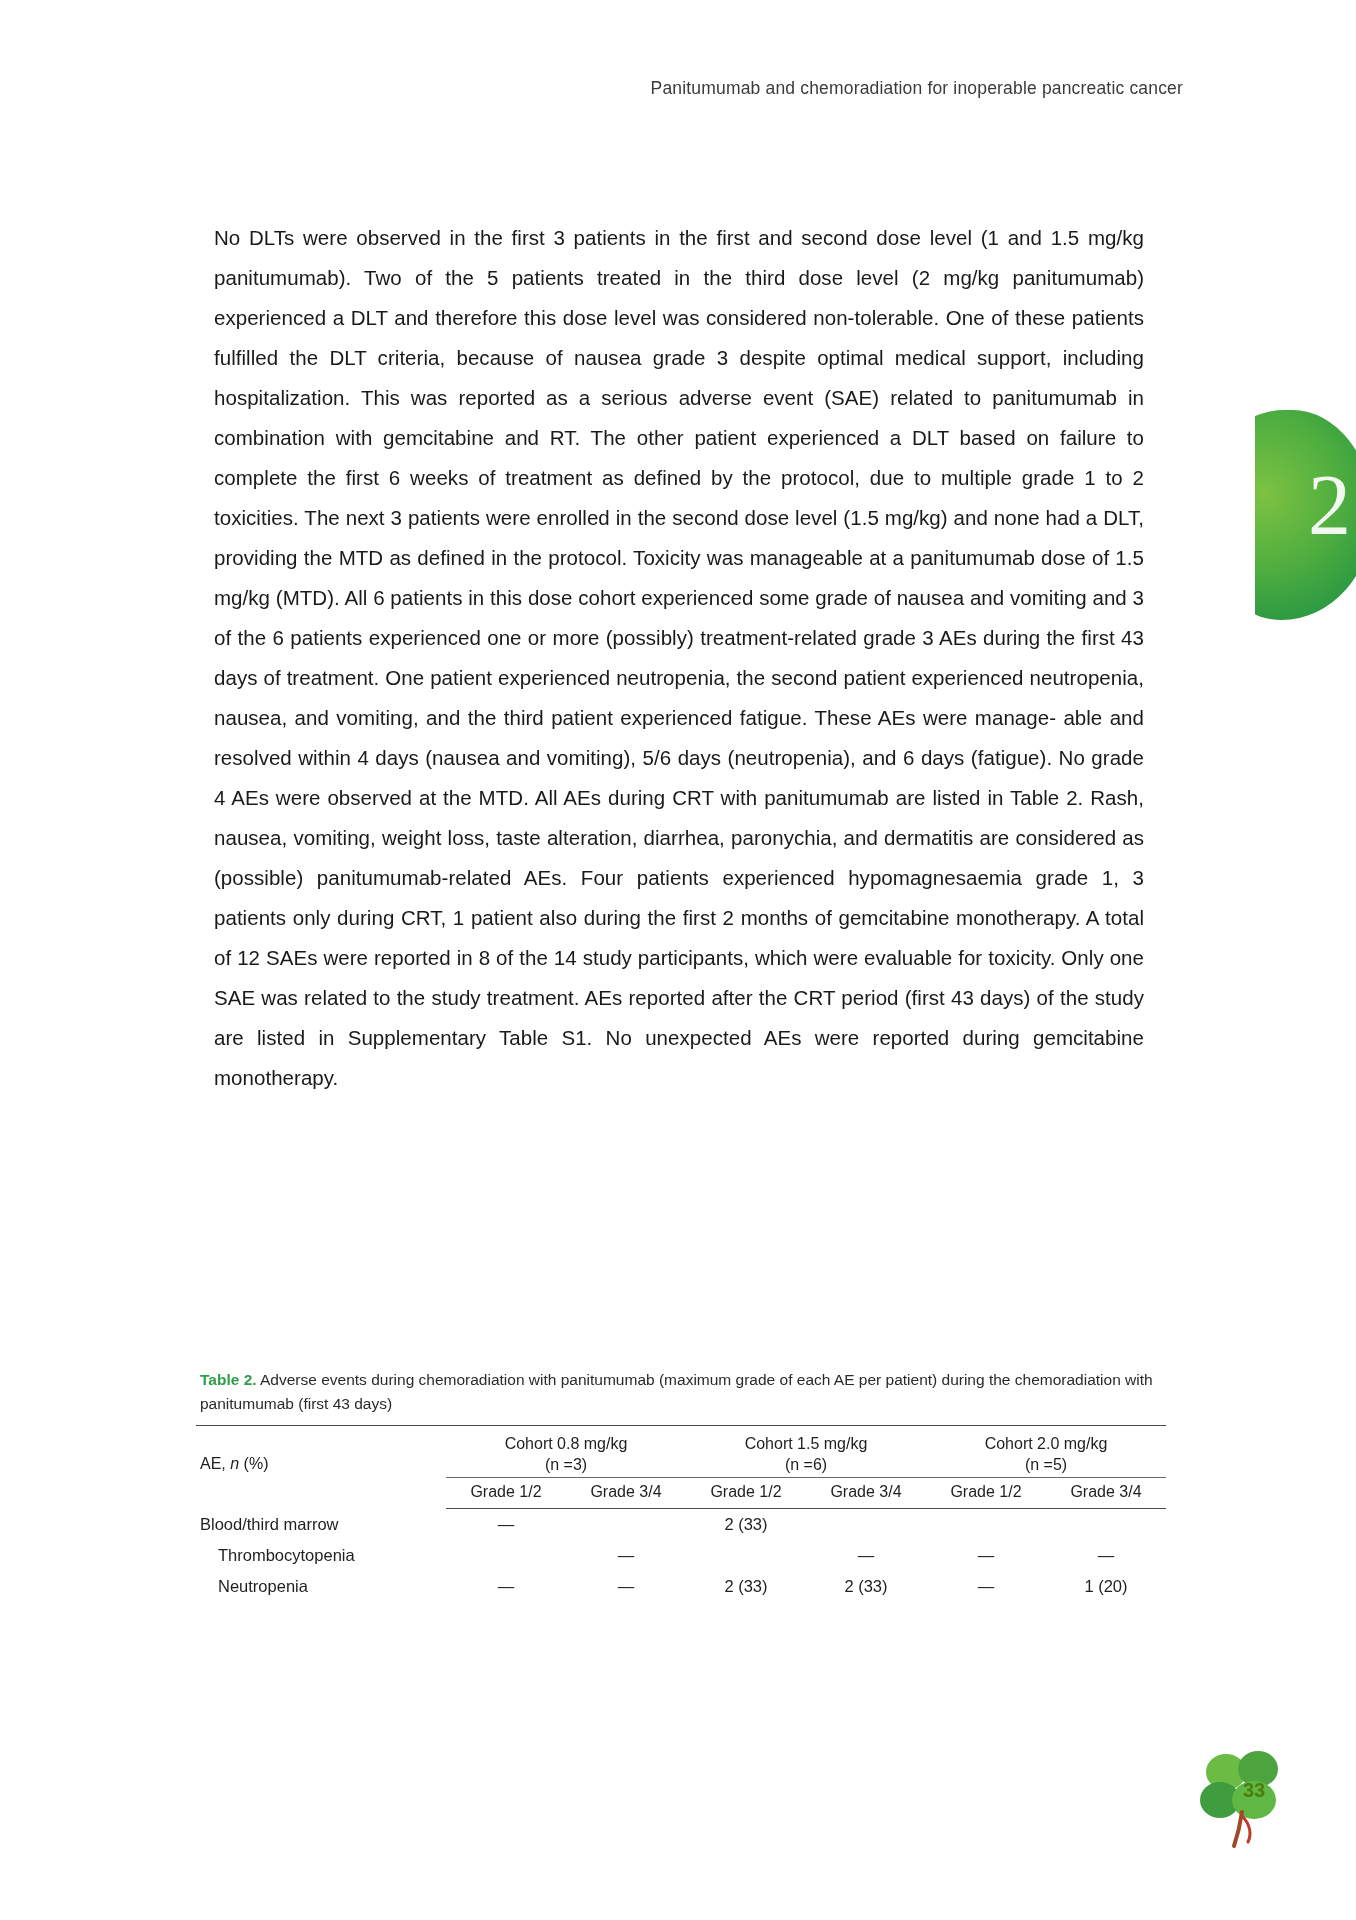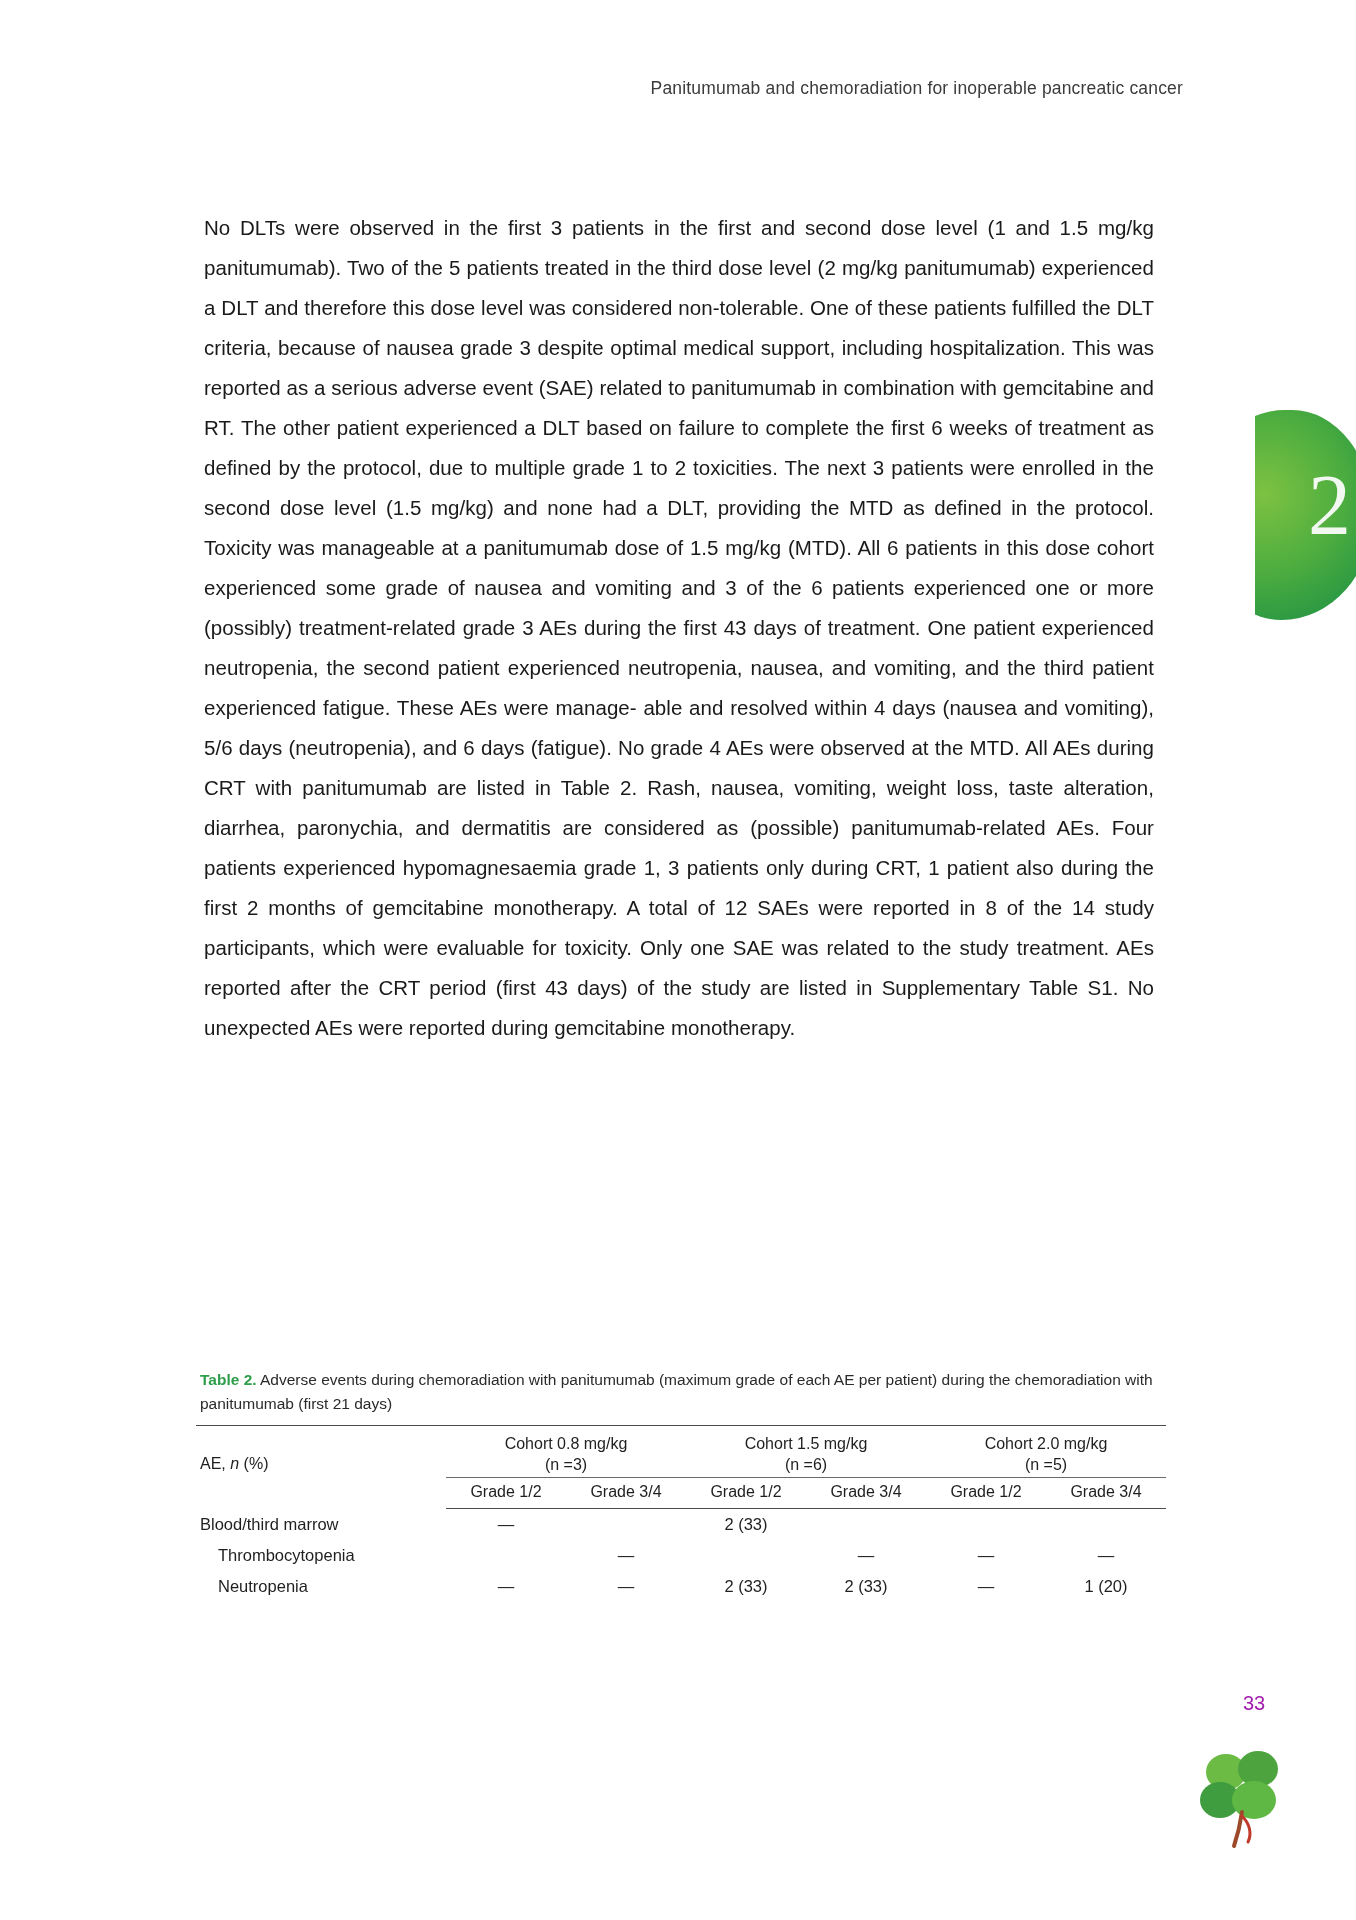--- a/index.html
+++ b/index.html
@@ -42,21 +42,21 @@
     color: #111111;
     margin: 0 0 8px 0;
     letter-spacing: 0.005em;
   }
   .body-text {
     font-size: 20.5px;
     line-height: 40px;
     text-align: justify;
     text-justify: inter-word;
     color: #1a1a1a;
-    margin: 8px;
+    margin: 18px;
     letter-spacing: 0.002em;
   }
   
   .chapter-tab {
     position: absolute;
     right: 0;
     top: 410px;
     width: 118px;
     height: 210px;
     overflow: hidden;
@@ -150,24 +150,24 @@
   .footer-mark {
     position: absolute;
     left: 1196px;
     top: 1742px;
     width: 96px;
     height: 112px;
   }
   .page-number {
     position: absolute;
     left: 1243px;
-    top: 1692px;
+    top: 1779px;
     font-size: 20px;
-    font-weight: normal;
-    color: #a21caf;
+    font-weight: bold;
+    color: #4d7c0f;
     z-index: 5;
   }
   .italic { font-style: italic; }
 </style>
 </head>
 <body>
 
 <div class="page">
 
   <div class="running-head">Panitumumab and chemoradiation for inoperable pancreatic cancer</div>
@@ -177,21 +177,21 @@
     <div class="chapter-number">2</div>
   </div>
 
   <div class="content">
     <p class="body-text">No DLTs were observed in the first 3 patients in the first and second dose level (1 and 1.5 mg/kg panitumumab). Two of the 5 patients treated in the third dose level (2 mg/kg panitumumab) experienced a DLT and therefore this dose level was considered non-tolerable. One of these patients fulfilled the DLT criteria, because of nausea grade 3 despite optimal medical support, including hospitalization. This was reported as a serious adverse event (SAE) related to panitumumab in combination with gemcitabine and RT. The other patient experienced a DLT based on failure to complete the first 6 weeks of treatment as defined by the protocol, due to multiple grade 1 to 2 toxicities. The next 3 patients were enrolled in the second dose level (1.5 mg/kg) and none had a DLT, providing the MTD as defined in the protocol. Toxicity was manageable at a panitumumab dose of 1.5 mg/kg (MTD). All 6 patients in this dose cohort experienced some grade of nausea and vomiting and 3 of the 6 patients experienced one or more (possibly) treatment-related grade 3 AEs during the first 43 days of treatment. One patient experienced neutropenia, the second patient experienced neutropenia, nausea, and vomiting, and the third patient experienced fatigue. These AEs were manage- able and resolved within 4 days (nausea and vomiting), 5/6 days (neutropenia), and 6 days (fatigue). No grade 4 AEs were observed at the MTD. All AEs during CRT with panitumumab are listed in Table 2. Rash, nausea, vomiting, weight loss, taste alteration, diarrhea, paronychia, and dermatitis are considered as (possible) panitumumab-related AEs. Four patients experienced hypomagnesaemia grade 1, 3 patients only during CRT, 1 patient also during the first 2 months of gemcitabine monotherapy. A total of 12 SAEs were reported in 8 of the 14 study participants, which were evaluable for toxicity. Only one SAE was related to the study treatment. AEs reported after the CRT period (first 43 days) of the study are listed in Supplementary Table S1. No unexpected AEs were reported during gemcitabine monotherapy.</p>
   </div>
 
   <div class="table-block">
     <div class="table-caption">
       <span class="lbl">Table 2.</span>
-      <span>Adverse events during chemoradiation with panitumumab (maximum grade of each AE per patient) during the chemoradiation with panitumumab (first 21 days)</span>
+      <span>Adverse events during chemoradiation with panitumumab (maximum grade of each AE per patient) during the chemoradiation with panitumumab (first 43 days)</span>
     </div>
 
     <table class="data-table">
       <colgroup>
         <col style="width:250px">
         <col style="width:120px">
         <col style="width:120px">
         <col style="width:120px">
         <col style="width:120px">
         <col style="width:120px">

